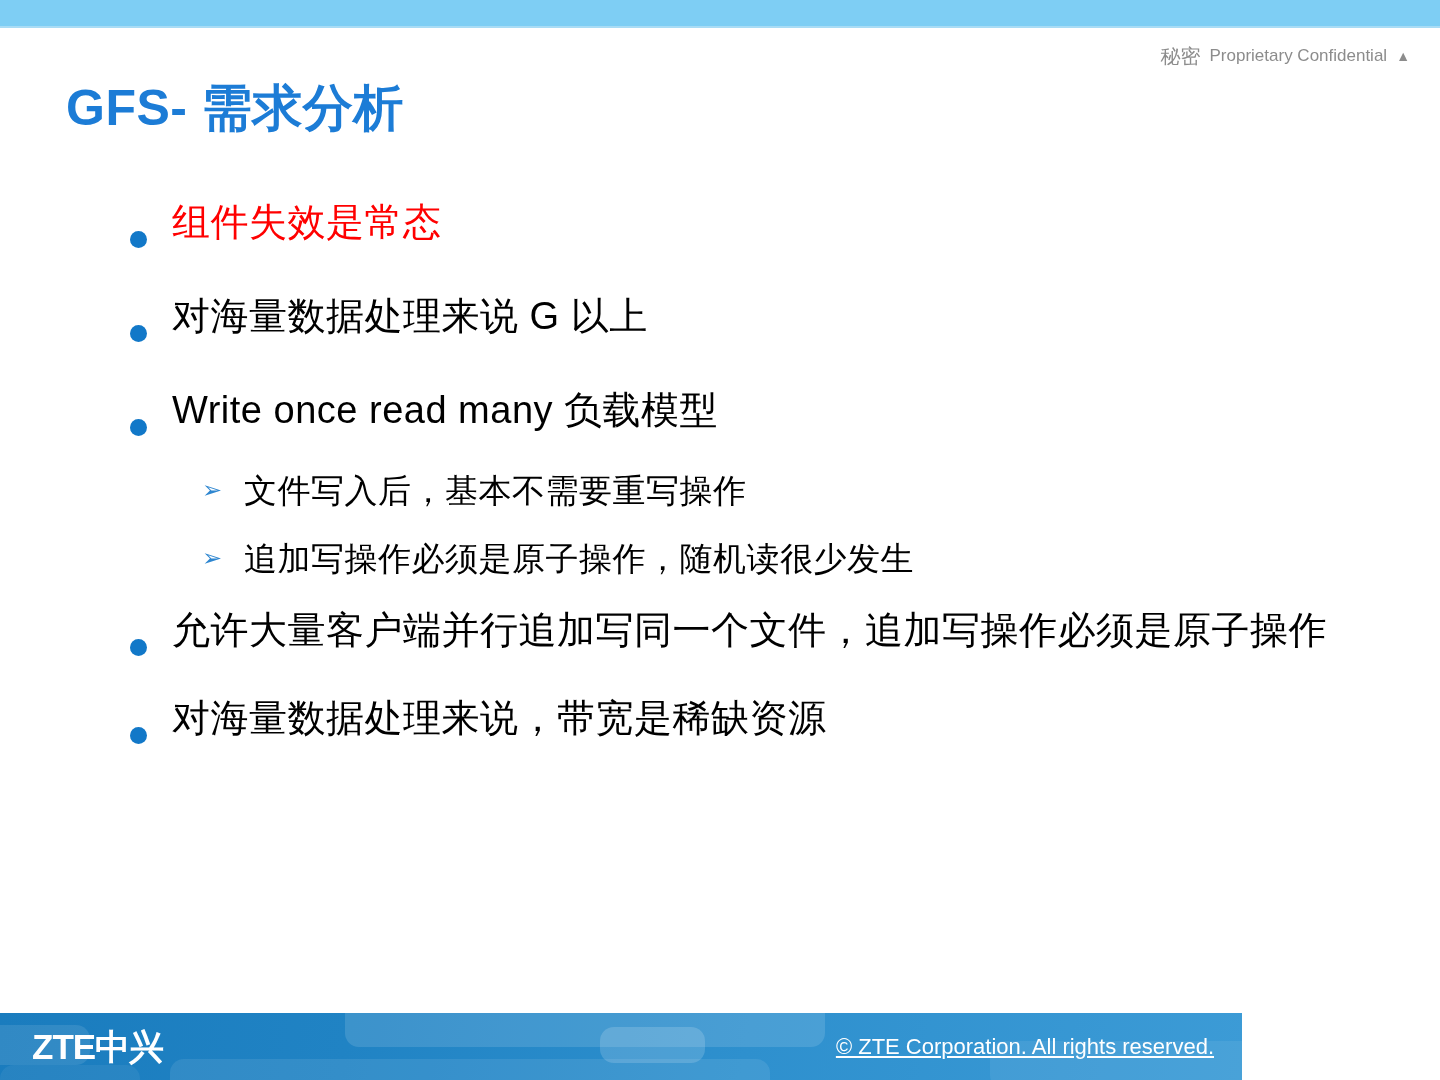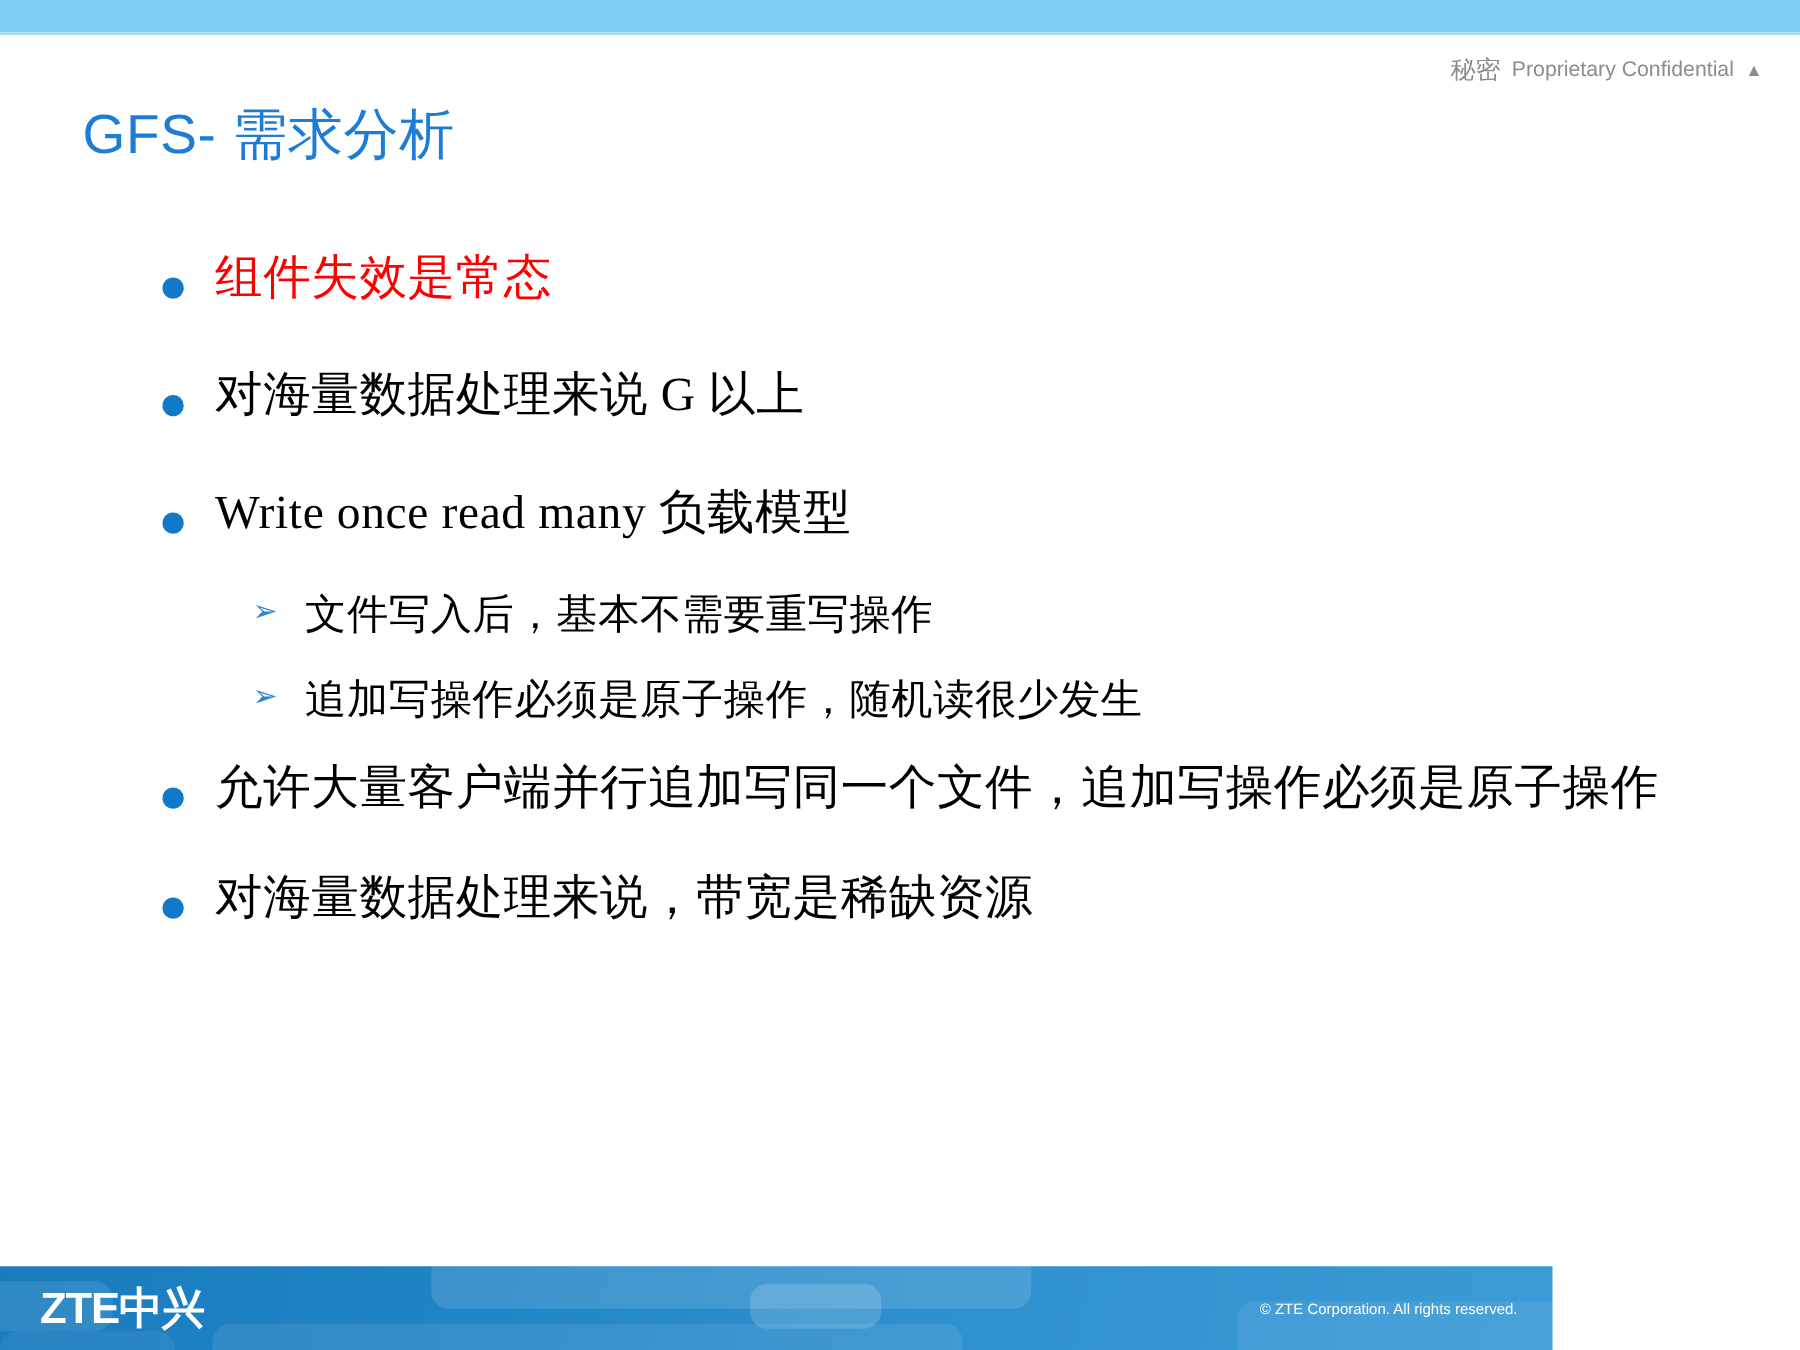--- a/index.html
+++ b/index.html
@@ -61,41 +61,40 @@
     color: #8c8c8c;
     line-height: 20px;
   }
 
   
   .title {
     position: absolute;
     left: 66px;
     top: 76px;
     color: #1C7CD6;
-    font-size: 44px;
+    font-size: 50px;
     line-height: 64px;
-    font-weight: normal;
+    font-weight: bold;
     letter-spacing: 0.5px;
     white-space: nowrap;
   }
 
   
   .body {
     position: absolute;
     left: 130px;
     top: 196px;
     width: 1270px;
   }
 
   .l1 {
     position: relative;
     display: flex;
-    align-items: center;
+    align-items: flex-end;
     margin-bottom: 30px;
-    font-family: Liberation Serif, serif;
   }
   .l1 .dot {
     flex: 0 0 auto;
     width: 17px;
     height: 17px;
     border-radius: 50%;
     background: #1278C8;
     margin-top: 16px;
     margin-right: 25px;
   }
@@ -173,23 +172,24 @@
     font-size: 35px;
     line-height: 40px;
     font-weight: bold;
     letter-spacing: -1px;
   }
   .copyright {
     position: absolute;
     right: 28px;
     top: 24px;
     color: #ffffff;
-    font-size: 12px;
+    font-size: 22px;
     line-height: 20px;
     white-space: nowrap;
+    text-decoration: underline;
   }
 </style>
 </head>
 <body>
 
 <div class="slide">
 
   <div class="top-band"></div>
   <div class="top-band-edge"></div>
 

